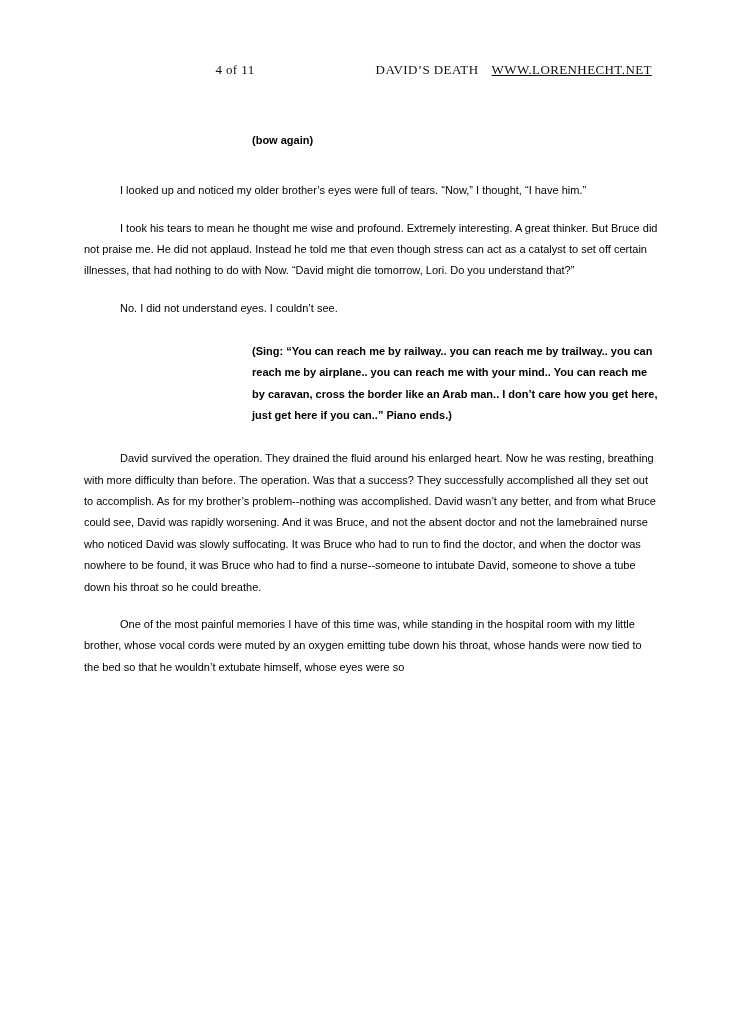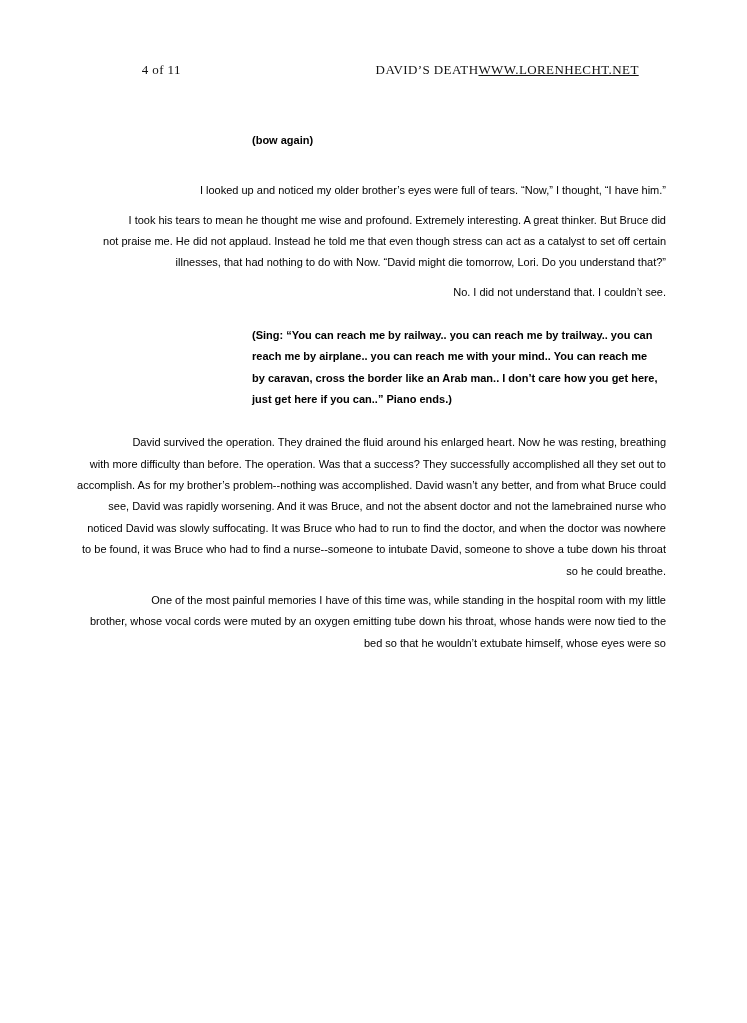--- a/index.html
+++ b/index.html
@@ -21,44 +21,43 @@
     top: 62px;
     left: 68px;
     right: 82px;
     display: flex;
     align-items: baseline;
     font-family: "Liberation Serif", serif;
     font-size: 13px;
     letter-spacing: 0.4px;
     color: #111111;
   }
-  .header-left  { flex: 1; text-align: center; }
+  .header-left  { flex: 1; text-align: right; }
   .header-center{ flex: 1.2; text-align: right; white-space: nowrap; }
-  .header-right { flex: 1; text-align: left; }
+  .header-right { flex: 1; text-align: center; }
   .website-link {
     color: #111111;
     text-decoration: underline;
     cursor: pointer;
     white-space: nowrap;
   }
   
   .content {
     position: absolute;
     top: 130px;
     left: 68px;
     width: 606px;
     font-family: Liberation Sans, sans-serif;
     font-size: 11px;
     line-height: 21.35px;
     color: #000000;
   }
   .para {
-    margin: 8px;
+    margin: 16px;
     text-indent: 36px;
-    text-align: right;
   }
   .direction {
     font-weight: 700;
     width: 406px;
     margin: 22px 0 22px 184px;
   }
   .direction.first {
     margin-top: 0;
     margin-bottom: 29px;
   }
@@ -77,21 +76,21 @@
   </header>
 
   <main class="content">
     <div class="direction first">(bow again)</div>
 
     <p class="para">I looked up and noticed my older brother’s eyes were full of tears. “Now,” I thought, “I have him.”</p>
 
     <p class="para">I took his tears to mean he thought me wise and profound. Extremely interesting. A great thinker. But Bruce did not praise me. He did not applaud. Instead he told me that even though stress can act as a catalyst to set off certain illnesses, that had nothing to do with Now. “David might die tomorrow, Lori. Do you understand that?”</p>
 
 
-    <p class="para">No. I did not understand that. I couldn’t see.</p>
+    <p class="para">No. I did not understand eyes. I couldn’t see.</p>
 
     <div class="direction">(Sing: “You can reach me by railway.. you can reach me by trailway.. you can reach me by airplane.. you can reach me with your mind.. You can reach me by caravan, cross the border like an Arab man.. I don’t care how you get here, just get here if you can..” Piano ends.)</div>
 
     <p class="para">David survived the operation. They drained the fluid around his enlarged heart. Now he was resting, breathing with more difficulty than before. The operation. Was that a success? They successfully accomplished all they set out to accomplish. As for my brother’s problem--nothing was accomplished. David wasn’t any better, and from what Bruce could see, David was rapidly worsening. And it was Bruce, and not the absent doctor and not the lamebrained nurse who noticed David was slowly suffocating. It was Bruce who had to run to find the doctor, and when the doctor was nowhere to be found, it was Bruce who had to find a nurse--someone to intubate David, someone to shove a tube down his throat so he could breathe.</p>
 
     <p class="para">One of the most painful memories I have of this time was, while standing in the hospital room with my little brother, whose vocal cords were muted by an oxygen emitting tube down his throat, whose hands were now tied to the bed so that he wouldn’t extubate himself, whose eyes were so</p>
   </main>
 
 </div>
 

